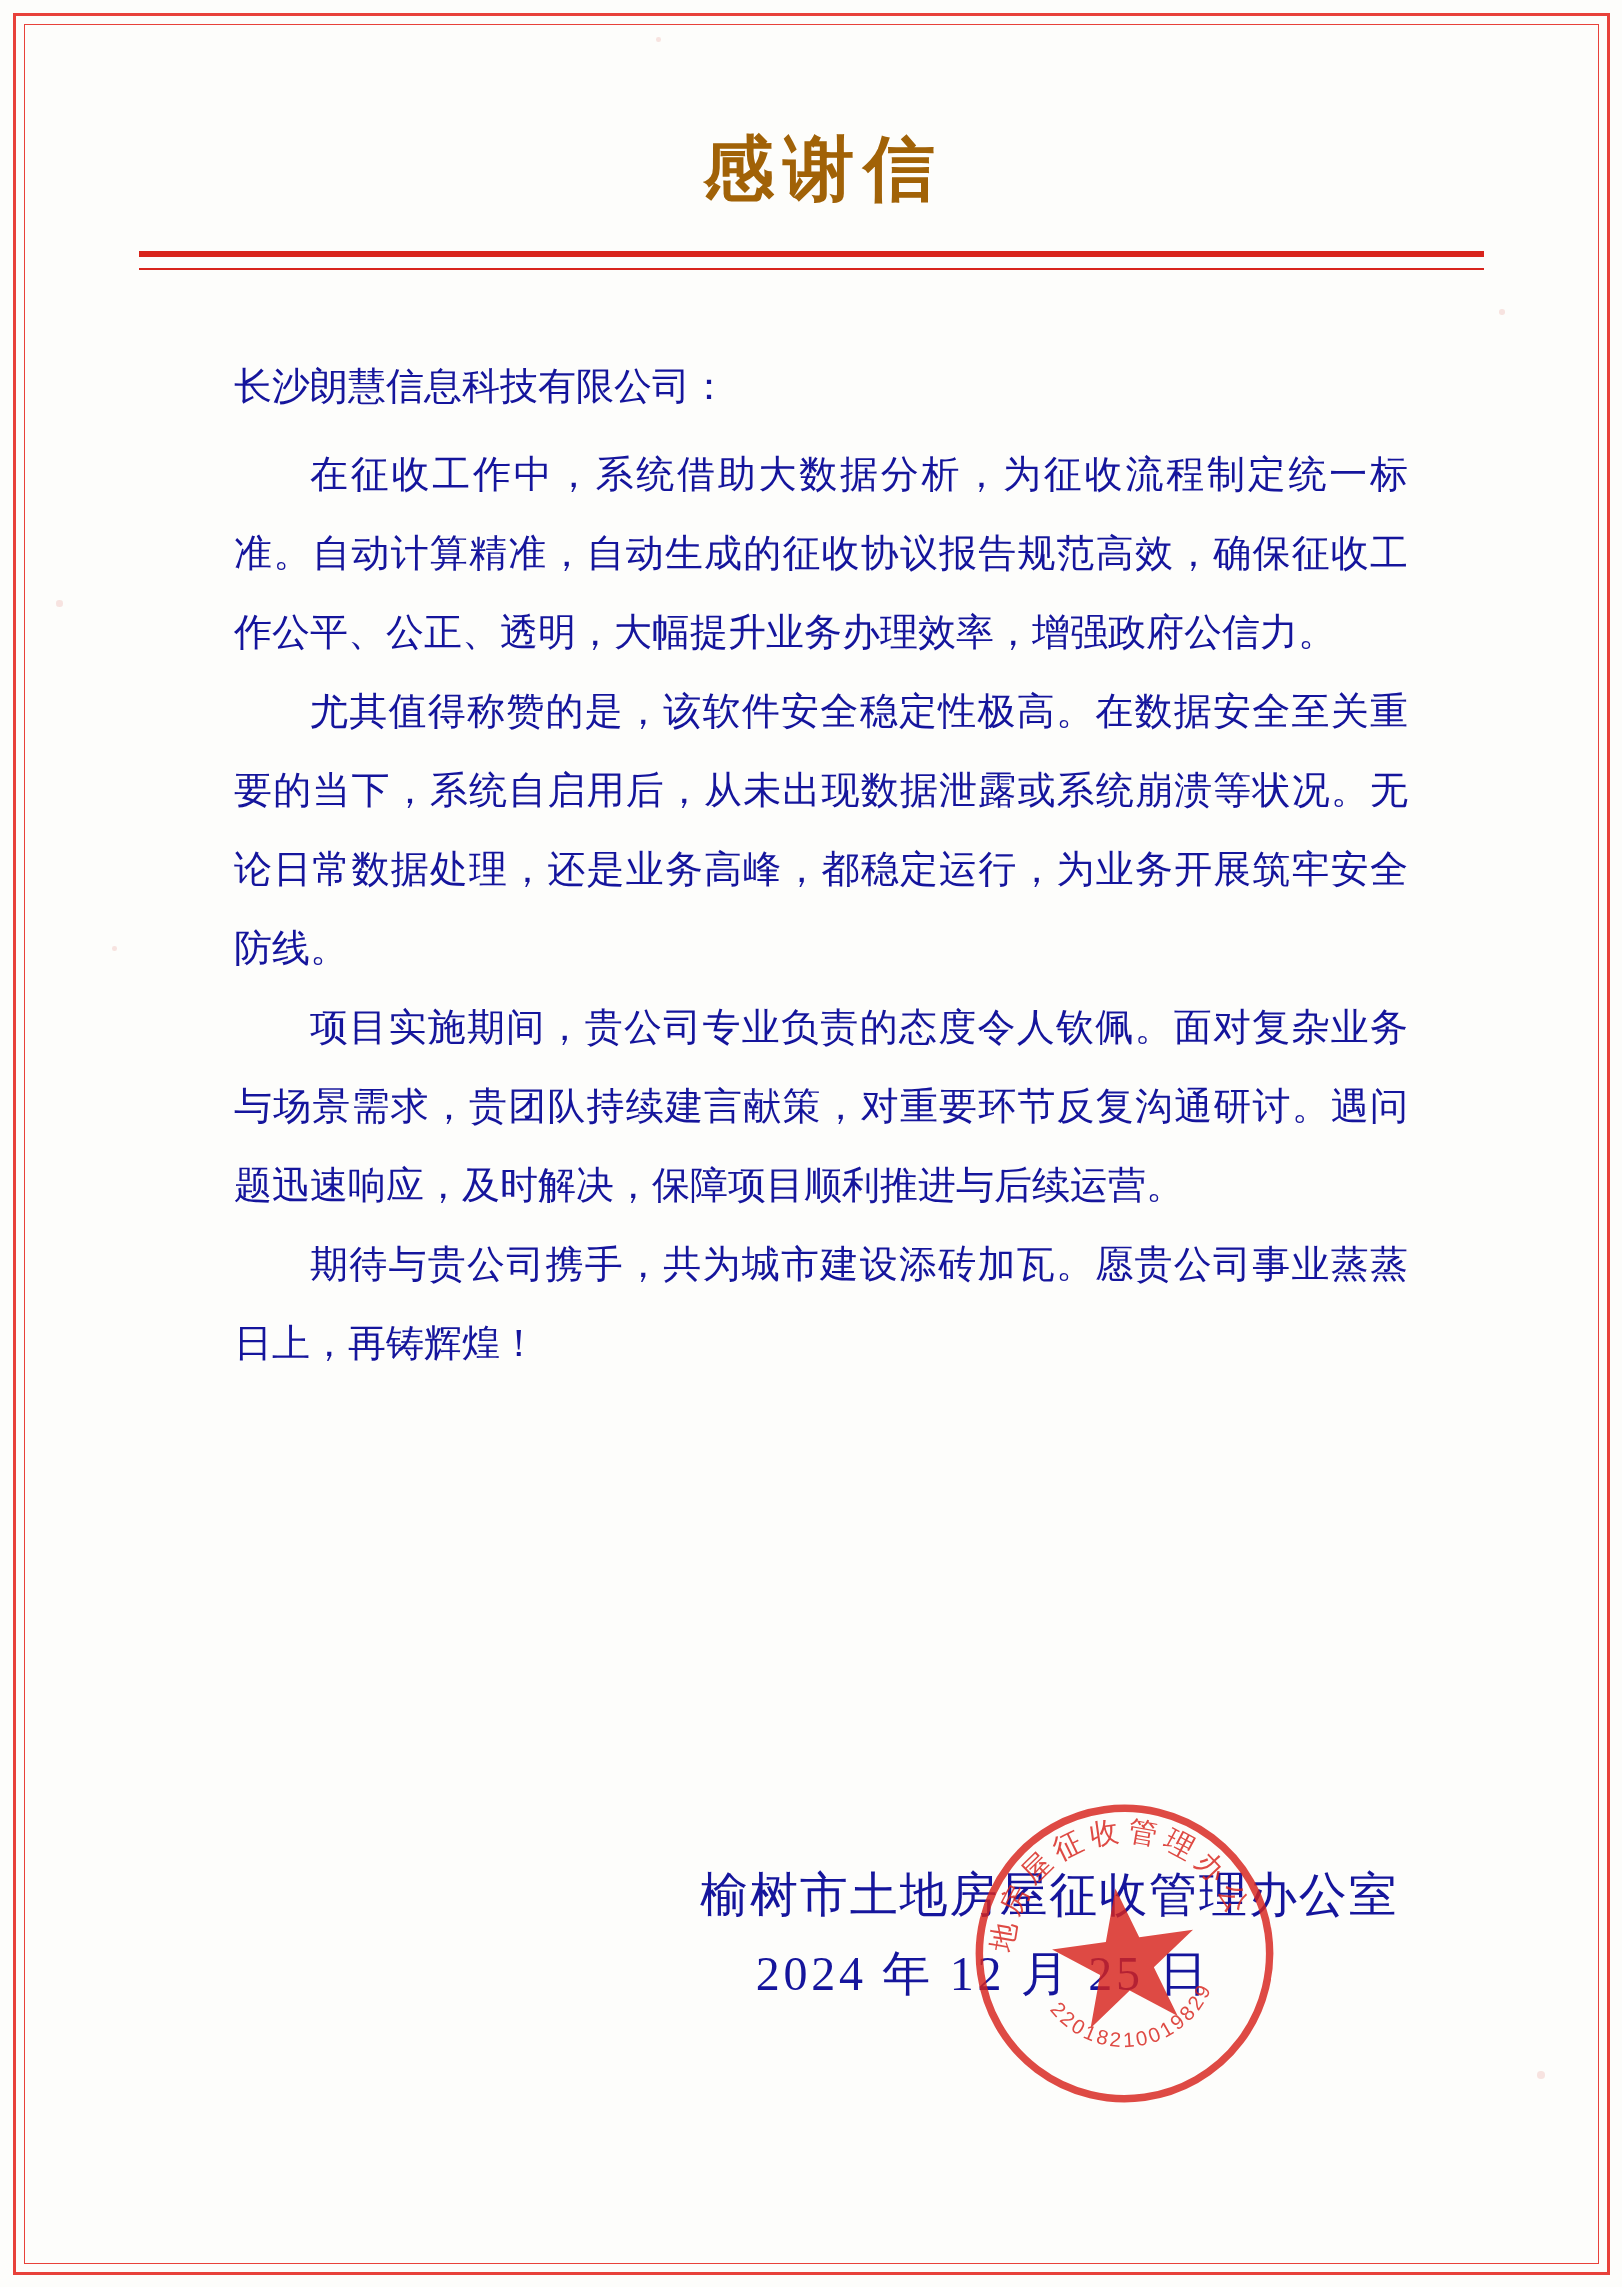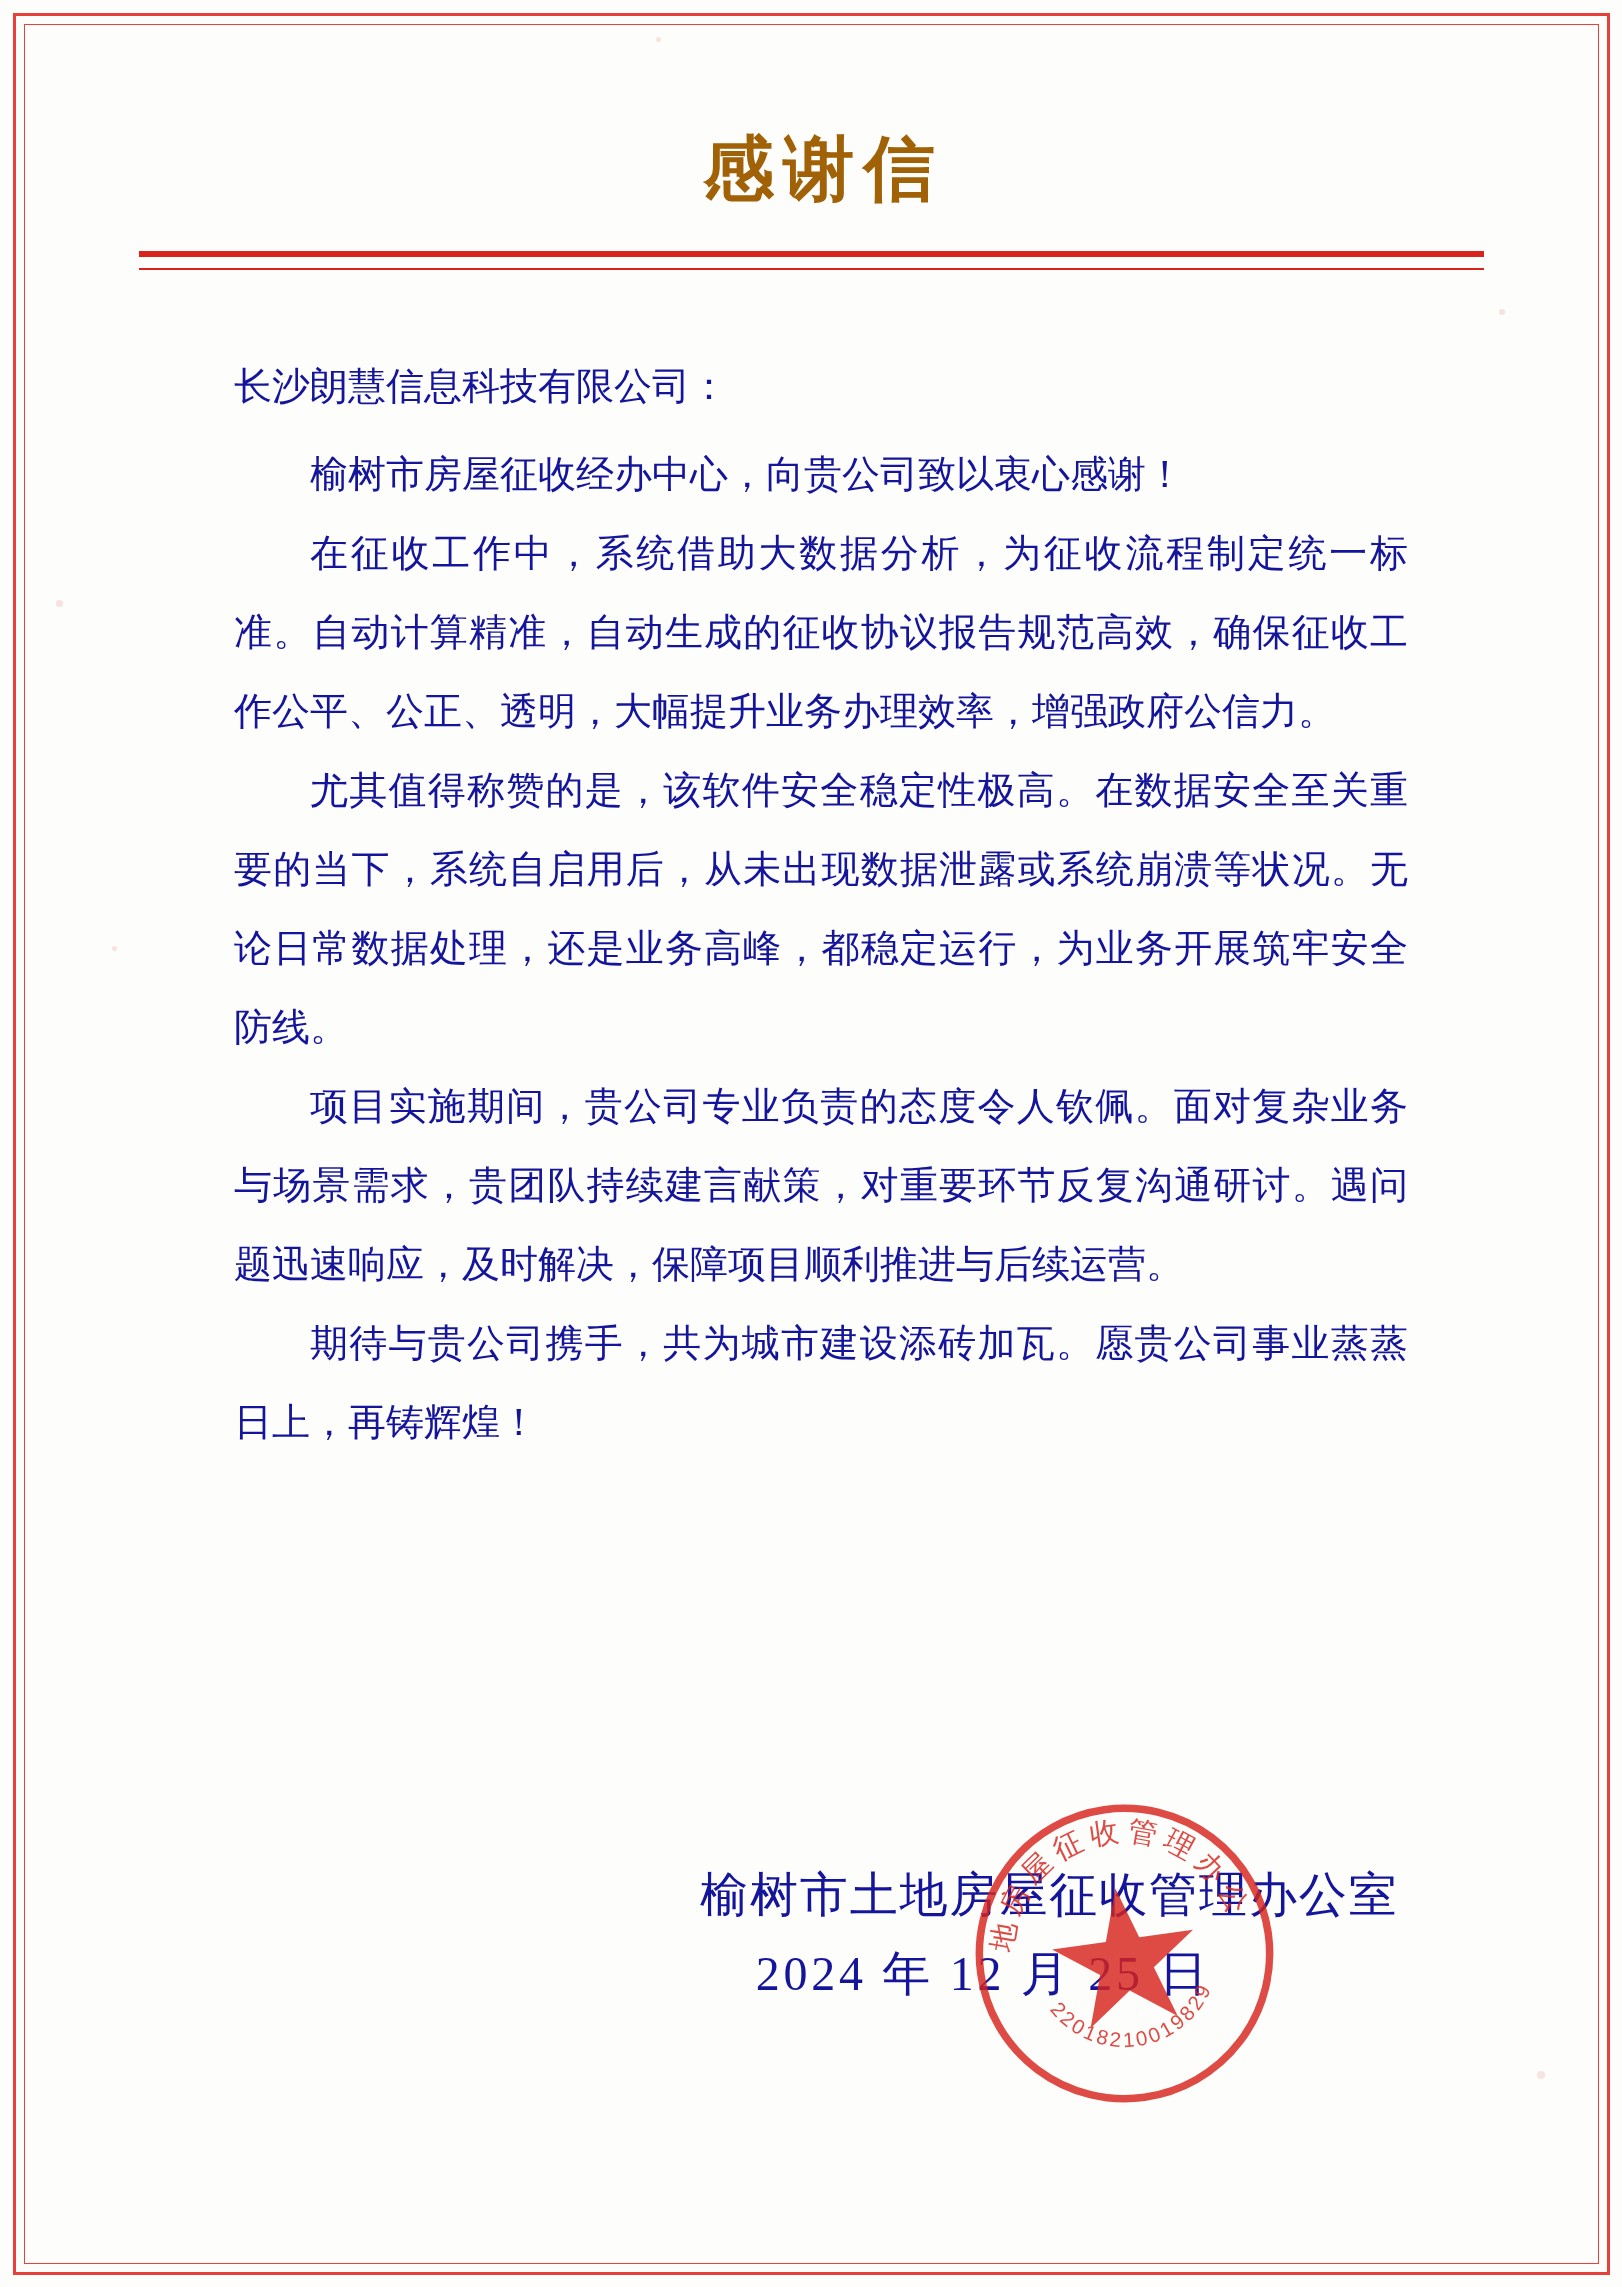--- a/index.html
+++ b/index.html
@@ -146,21 +146,20 @@
 
   <div class="content">
 
     <div class="doc-title">感谢信</div>
 
     <div class="rule-thick"></div>
     <div class="rule-thin"></div>
 
     <div class="body-text">
       <p class="salutation">长沙朗慧信息科技有限公司：</p>
-      <p class="para">榆树市房屋征收经办中心，向贵公司致以衷心感谢！</p>
       <p class="para">在征收工作中，系统借助大数据分析，为征收流程制定统一标准。自动计算精准，自动生成的征收协议报告规范高效，确保征收工作公平、公正、透明，大幅提升业务办理效率，增强政府公信力。</p>
       <p class="para">尤其值得称赞的是，该软件安全稳定性极高。在数据安全至关重要的当下，系统自启用后，从未出现数据泄露或系统崩溃等状况。无论日常数据处理，还是业务高峰，都稳定运行，为业务开展筑牢安全防线。</p>
       <p class="para">项目实施期间，贵公司专业负责的态度令人钦佩。面对复杂业务与场景需求，贵团队持续建言献策，对重要环节反复沟通研讨。遇问题迅速响应，及时解决，保障项目顺利推进与后续运营。</p>
       <p class="para">期待与贵公司携手，共为城市建设添砖加瓦。愿贵公司事业蒸蒸日上，再铸辉煌！</p>
     </div>
 
     <div class="sign-block">
       <div class="sign-org">榆树市土地房屋征收管理办公室</div>
       <div class="sign-date">2024 年 12 月 25 日</div>
     </div>

